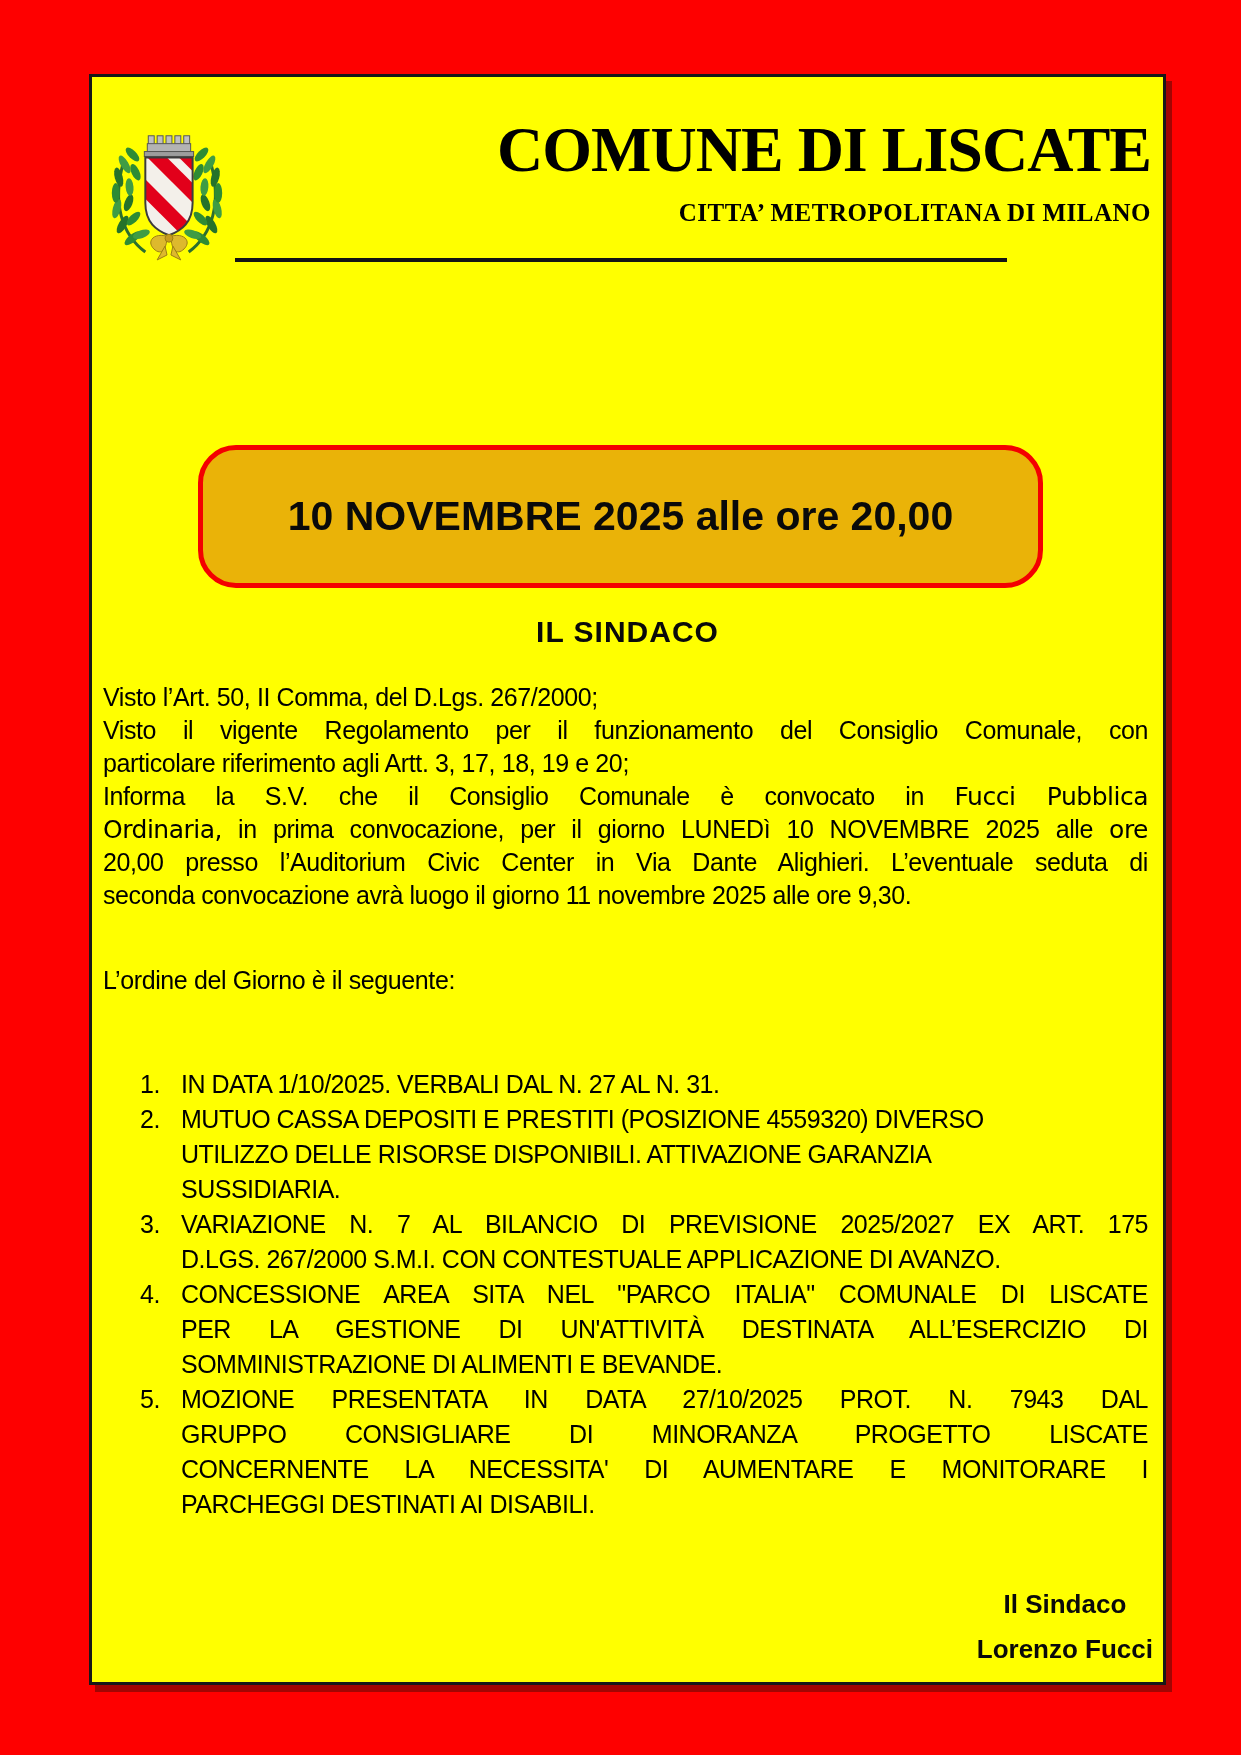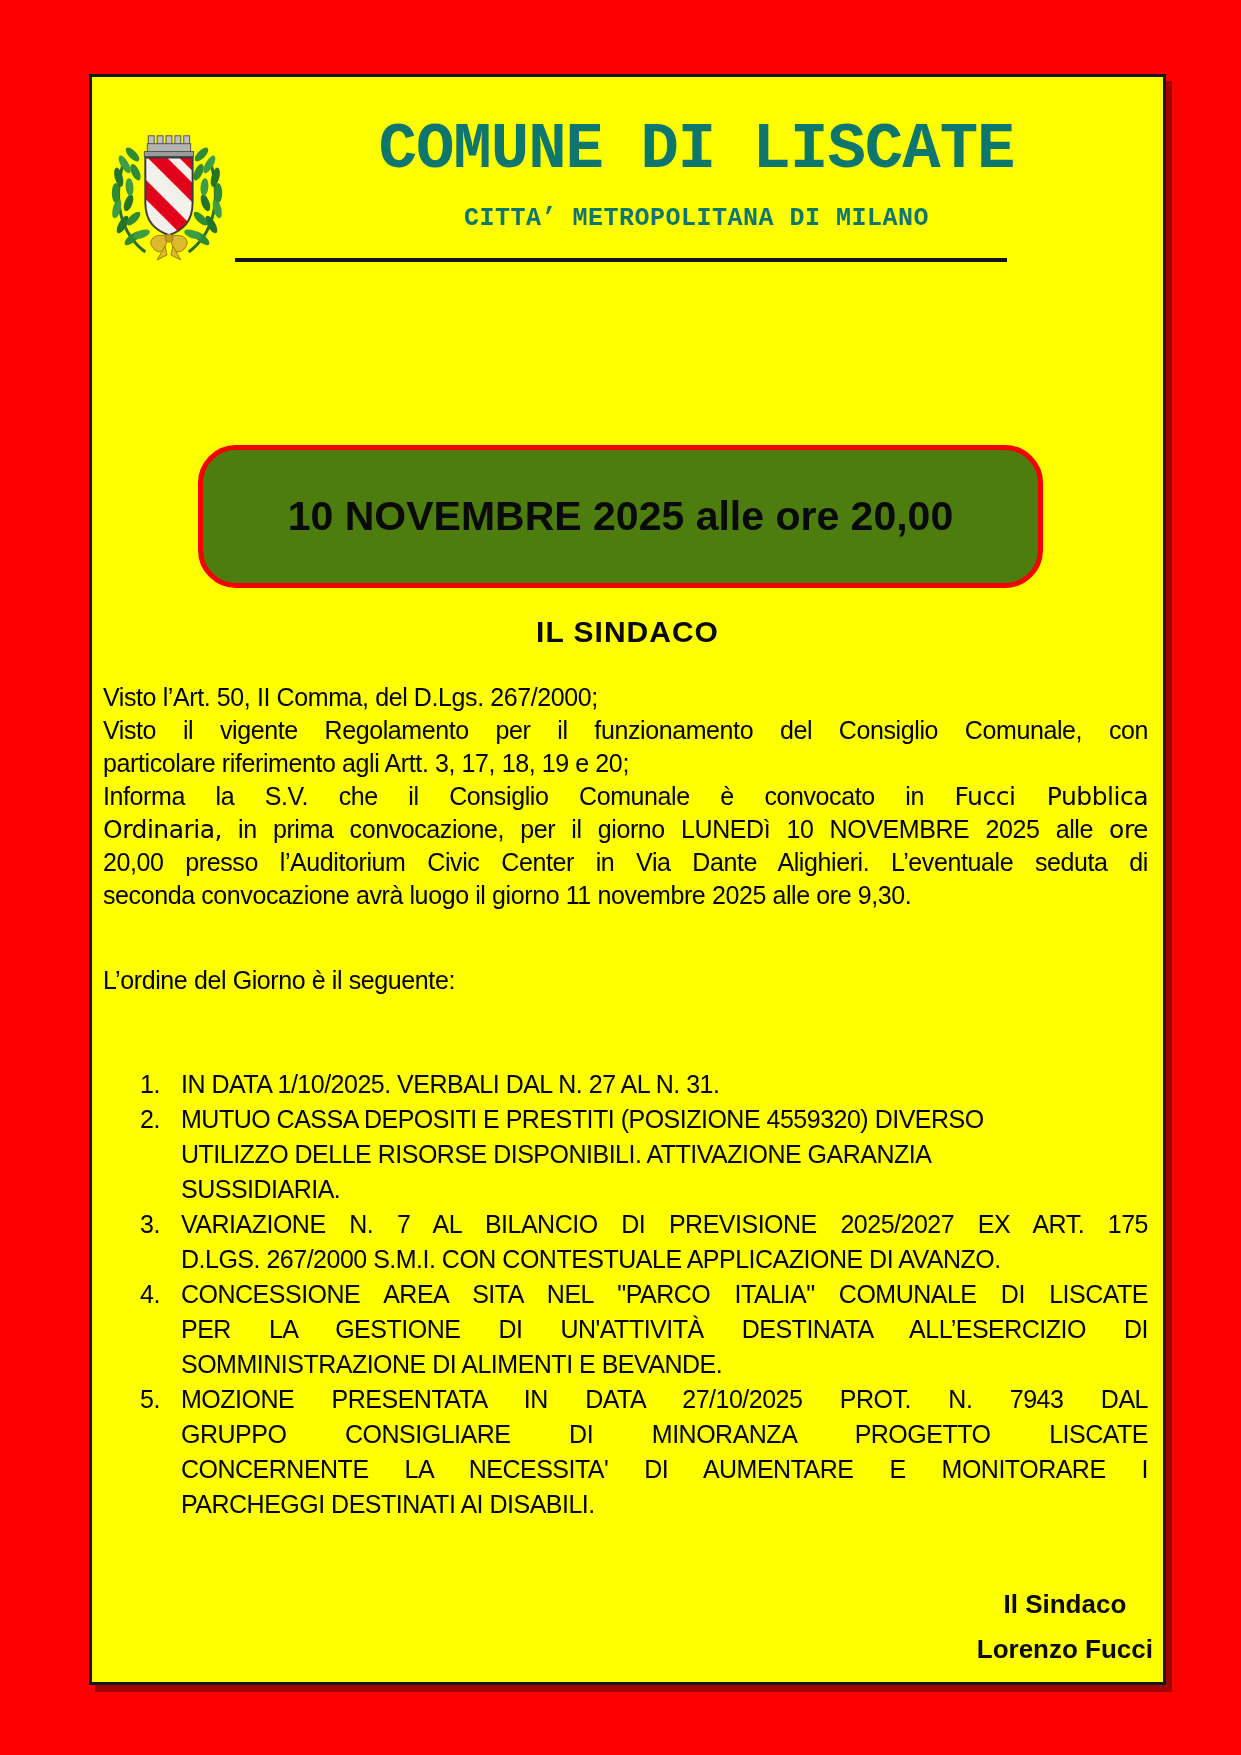--- a/index.html
+++ b/index.html
@@ -1,30 +1,30 @@
 <!DOCTYPE html>
 <html><head>
 <meta charset="utf-8">
 <style>
   html,body{margin:0;padding:0;}
   body{width:1241px;height:1755px;background:#fe0000;font-family:"Liberation Sans",sans-serif;}
   .page{position:relative;width:1241px;height:1755px;background:#fe0000;overflow:hidden;}
   .sheet{position:absolute;left:89px;top:74px;width:1077px;height:1611px;background:#ffff00;
          border:3px solid #181818;box-sizing:border-box;box-shadow:6px 7px 0 rgba(70,10,5,.5);}
   .crest{position:absolute;left:8px;top:36px;width:134px;height:150px;}
-  .header-text{position:absolute;left:150px;right:12px;top:40px;text-align:center;
-               font-family:Liberation Mono, monospace;font-weight:bold;color:#0f766e;}
+  .header-text{position:absolute;left:150px;right:12px;top:40px;text-align:right;
+               font-family:Liberation Serif, serif;font-weight:bold;color:#000000;}
   .muni{font-size:64px;line-height:66px;letter-spacing:-1px;white-space:nowrap;}
-  .sub{font-size:25px;line-height:28px;margin-top:22px;letter-spacing:.5px;white-space:nowrap;}
+  .sub{font-size:25px;line-height:28px;margin-top:16px;letter-spacing:.5px;white-space:nowrap;}
   .rule{position:absolute;left:143px;top:181px;width:772px;height:4px;background:#141414;}
   .big-title{position:absolute;left:0;right:0;top:210px;text-align:center;font-weight:bold;color:#000;}
   .tline{display:block;font-size:63px;line-height:66px;white-space:nowrap;
          transform:scaleX(.84);transform-origin:50% 50%;-webkit-text-stroke:1.5px #000;}
   .date-box{position:absolute;left:106px;top:368px;width:845px;height:143px;box-sizing:border-box;
-            background:#4d7c0f;border:5px solid #f40000;border-radius:38px;
+            background:#eab308;border:5px solid #f40000;border-radius:38px;
             display:flex;align-items:center;justify-content:center;}
   .date-box span{font-size:41px;font-weight:bold;color:#0a0a0a;white-space:nowrap;}
   .issuer{position:absolute;left:0;right:0;top:538px;text-align:center;
           font-size:30px;font-weight:bold;letter-spacing:1px;color:#0a0a0a;}
   .content{position:absolute;left:11px;right:15px;top:604px;color:#000;font-weight:normal;}
   .para{margin:0;}
   .para .jline,.agenda-intro{font-size:25px;line-height:33px;letter-spacing:-.4px;}
   .jline{text-align:justify;text-align-last:justify;}
   .jline.last{text-align-last:left;}
   .wide{font-family:"DejaVu Sans",sans-serif;letter-spacing:-.5px;}

